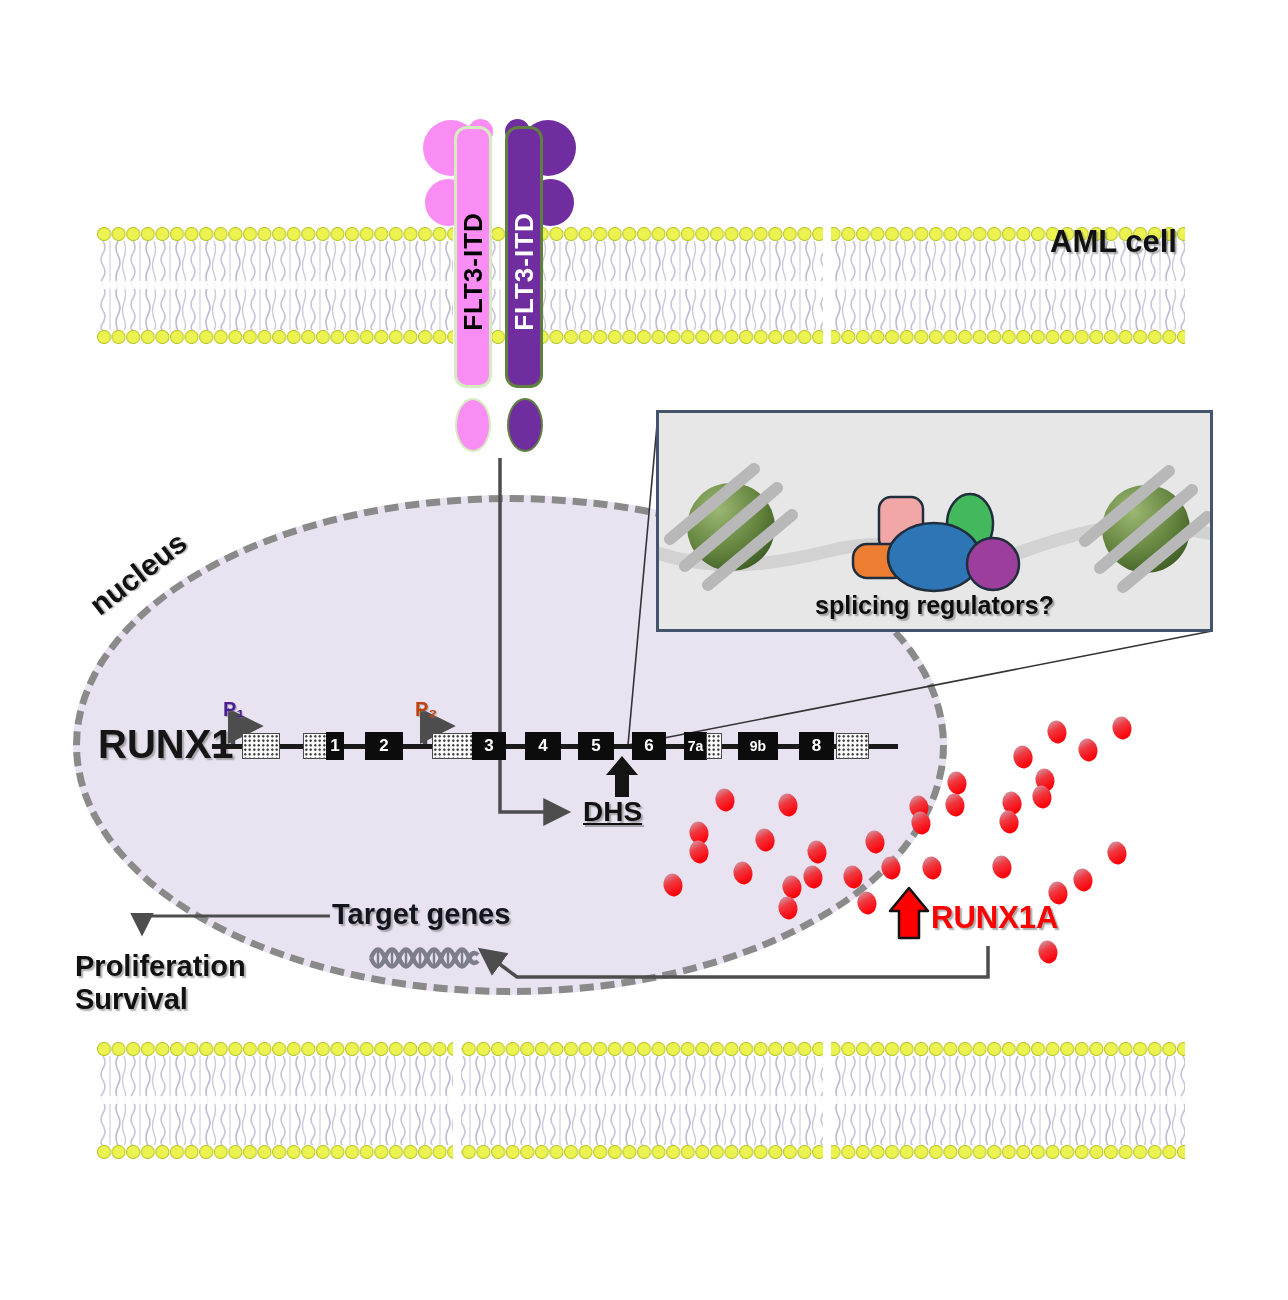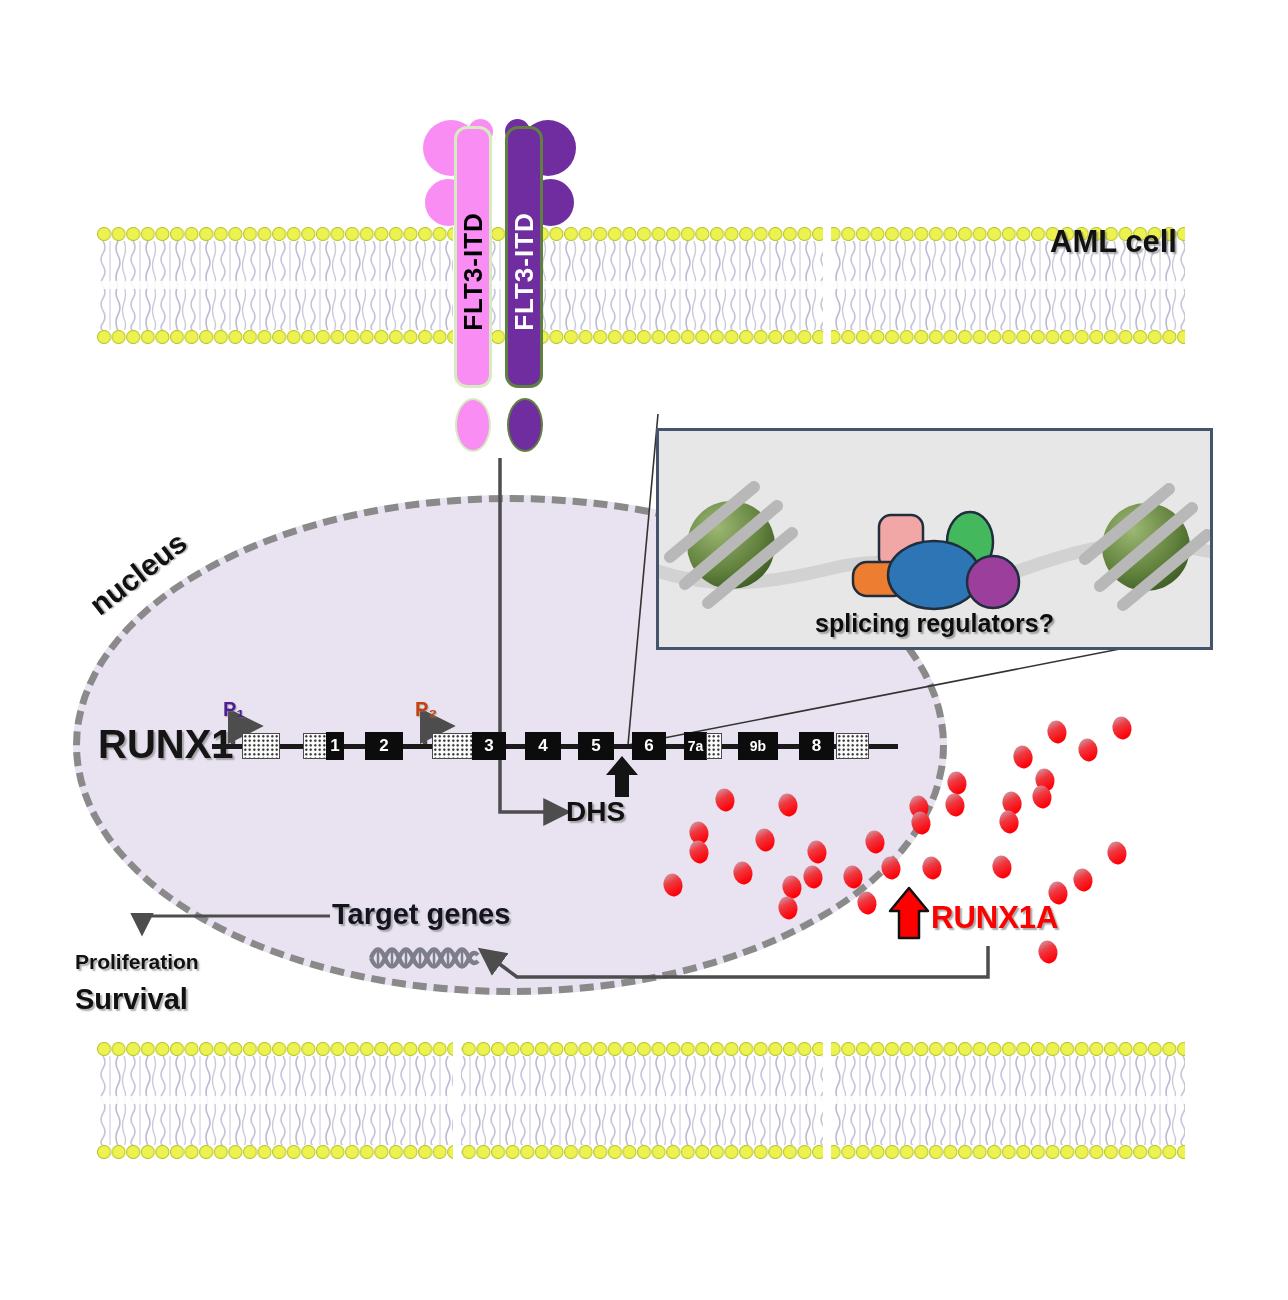--- a/index.html
+++ b/index.html
@@ -61,23 +61,23 @@
   }
   .promoter-label{
     position:absolute; top:698px; font-size:20px; font-weight:bold;
     text-shadow:1px 1px 1px rgba(120,120,120,.5);
   }
 
   
   .lbl{position:absolute; font-weight:bold; color:#111; z-index:4;
        text-shadow:2px 2px 1.5px rgba(110,110,110,.55); white-space:nowrap;}
   .aml-label{left:1050px; top:184px; font-size:31px;margin-top:40px;}
-  .dhs-label{left:566px; top:796px; font-size:28px;}
+  .dhs-label{left:583px; top:796px; font-size:28px;text-decoration:underline;}
   .target-label{left:332px; top:898px; font-size:29px; color:#14141f;}
-  .prolif-label{left:75px; top:950px; font-size:21px;}
+  .prolif-label{left:75px; top:950px; font-size:29px;}
   .surv-label{left:75px; top:983px; font-size:29px;}
   .runx1a-label{left:931px; top:900px; font-size:31px; color:var(--red,#fe0000);
                 text-shadow:2px 2px 1.5px rgba(110,110,110,.6);}
 
   
   .receptor{position:absolute; z-index:5;}
   .blob{position:absolute; border-radius:50%;}
   .blob.pink{background:var(--pink,#f98df4);}
   .blob.purple{background:var(--purple,#6f2da0);}
   .stalk{
@@ -94,21 +94,21 @@
   .stalk.pink span{color:#000;}
   .stalk.purple span{color:#fff;}
   .tail-ellipse{
     position:absolute; width:36px; height:54px; border-radius:50%; box-sizing:border-box;
   }
   .tail-ellipse.pink{left:455px; top:398px; background:var(--pink,#f98df4); border:2.5px solid #d6ecc0;}
   .tail-ellipse.purple{left:507px; top:398px; background:var(--purple,#6f2da0); border:2.5px solid #5f8040;}
 
   
   .inset{
-    position:absolute; left:656px; top:428px; width:557px; height:222px;
+    position:absolute; left:656px; top:410px; width:557px; height:222px;
     background:#e8e7e7; border:3px solid var(--inset-border,#44546a);
     box-sizing:border-box; z-index:6;
   }
   .inset svg{display:block;}
   .inset-caption{
     position:absolute; left:0; right:0; top:178px; text-align:center;
     font-size:25px; font-weight:bold; color:#0d0d0d;
     text-shadow:2px 2px 1.5px rgba(110,110,110,.6);
   }
 </style>

